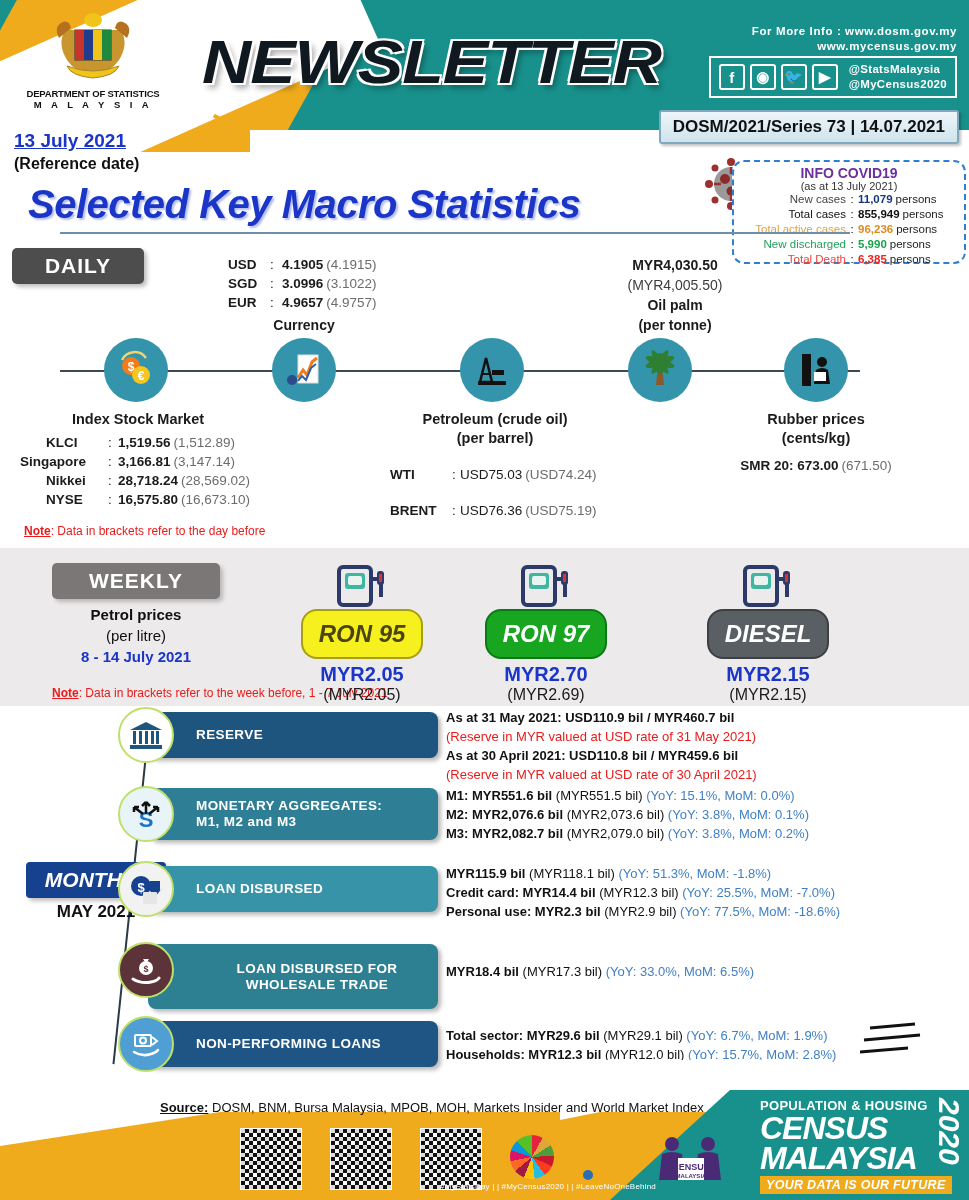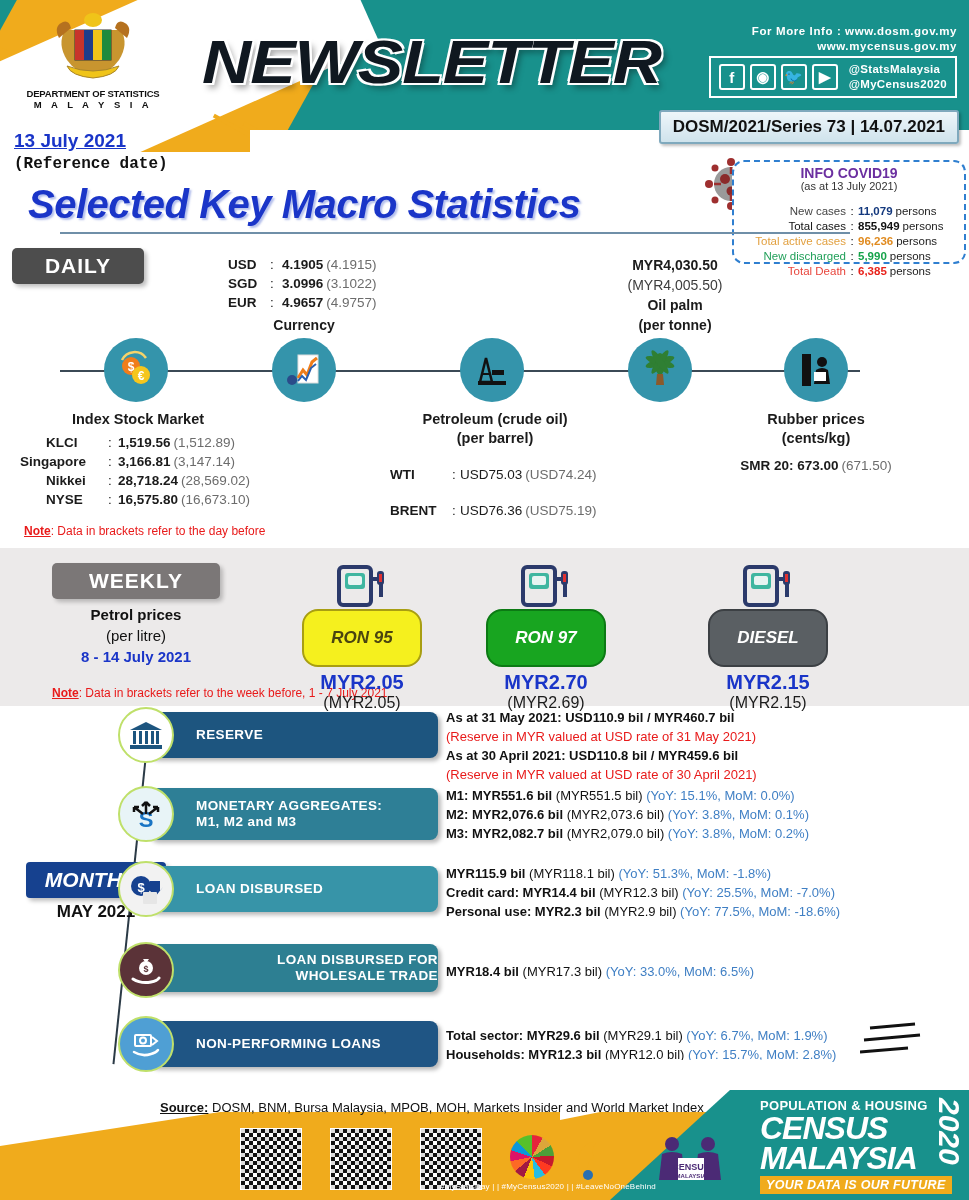--- a/index.html
+++ b/index.html
@@ -43,21 +43,21 @@
   .handles { color:#fff; font-size:11.5px; font-weight:bold; line-height:15px; margin-left:6px; letter-spacing:.3px; }
 
   .series-badge { position:absolute; right:10px; top:110px; z-index:9;
                   background:linear-gradient(#eef6fa,#cfe3ec); border:2px solid #7fa9bd;
                   border-radius:3px; padding:5px 12px; font-size:17px; font-weight:bold; color:#111;
                   box-shadow:2px 2px 3px rgba(0,0,0,.25); white-space:nowrap; }
 
   
   .refdate { position:absolute; left:14px; top:130px; z-index:10; font-size:19px; font-weight:bold;
              color:#1a35c8; text-decoration:underline; }
-  .refdate-sub { position:absolute; left:14px; top:155px; z-index:10; font-size:16px; font-weight:bold; color:#111;font-family:Liberation Mono, monospace; }
+  .refdate-sub { position:absolute; left:14px; top:155px; z-index:10; font-size:16px; font-weight:bold; color:#111; }
   .maintitle { position:absolute; left:28px; top:182px; z-index:10; font-size:40px; font-weight:bold;
                color:#1a35c8; font-style:italic; letter-spacing:-.5px;
                text-shadow:2px 2px 2px rgba(120,140,220,.55); }
   .title-rule { position:absolute; left:60px; top:232px; width:790px; height:2px; background:#6f8fa8; z-index:10;}
 
   
   .daily-badge { position:absolute; left:12px; top:248px; width:132px; height:36px; background:#4d4d4d;
                  border-radius:5px; color:#fff; font-size:21px; font-weight:bold; letter-spacing:1px;
                  display:flex; align-items:center; justify-content:center;
                  box-shadow:3px 3px 4px rgba(0,0,0,.25); }
@@ -130,22 +130,22 @@
                   display:flex; align-items:center; justify-content:center; box-shadow:3px 3px 4px rgba(0,0,0,.22); }
   .weekly-cap { position:absolute; left:52px; top:604px; width:168px; text-align:center;
                 font-size:15px; color:#111; line-height:21px; }
   .weekly-cap .b { font-weight:bold; }
   .weekly-cap .d { color:#1a35c8; font-weight:bold; }
   .note-weekly { left:52px; top:686px; }
 
   .fuel { position:absolute; top:563px; width:180px; text-align:center; }
   .f1 { left:272px; } .f2 { left:456px; } .f3 { left:678px; }
   .pump { font-size:40px; line-height:44px; color:#2b3a6b; }
-  .fuel-pill { display:inline-block; min-width:120px; padding:17px 16px; border-radius:16px;
-               font-size:17px; font-weight:bold; font-style:italic; margin-top:-8px;
+  .fuel-pill { display:inline-block; min-width:120px; padding:9px 16px; border-radius:16px;
+               font-size:24px; font-weight:bold; font-style:italic; margin-top:-8px;
                border:2px solid #333; position:relative; z-index:3; }
   .pill-y { background:#f5f01e; color:#4a4410; border-color:#a89e12; }
   .pill-g { background:#18a520; color:#fff; border-color:#0c7a14; }
   .pill-d { background:#5a5f63; color:#fff; border-color:#3c4044; }
   .fuel-p { font-size:20px; font-weight:bold; color:#1a35c8; margin-top:4px; }
   .fuel-prev { font-size:16px; color:#1b1b1b; }
 
   
   .monthly-badge { position:absolute; left:26px; top:862px; width:140px; height:36px; background:#16418f;
                    border-radius:4px; color:#fff; font-size:21px; font-weight:bold; font-style:italic;
@@ -275,21 +275,21 @@
           <line x1="30" y1="13" x2="30" y2="20"></line>
             <line x1="30" y1="47" x2="30" y2="40"></line>
           <line x1="13" y1="30" x2="20" y2="30"></line>
             <line x1="47" y1="30" x2="40" y2="30"></line>
         </g>
       </svg>
     </div>
     <div class="covid-box">
       <div class="covid-title">INFO COVID19</div>
       <div class="covid-sub">(as at 13 July 2021)</div>
-      <div style="margin-top:12px;">
+      <div style="margin-top:0;">
         <div class="cv-row">
           <div class="cv-l" style="color:#444">New cases</div>
           <div class="cv-c">:</div>
           <div class="cv-v" style="color:#13387d">11,079</div>
           <div class="cv-u">persons</div>
         </div>
         <div class="cv-row">
           <div class="cv-l" style="color:#111">Total cases</div>
           <div class="cv-c">:</div>
           <div class="cv-v" style="color:#111">855,949</div>
@@ -593,21 +593,21 @@
       <span class="prev">(MYR12.3 bil)</span>
       <span class="blue">(YoY: 25.5%, MoM: -7.0%)</span>
     </div>
     <div>
       <span class="b">Personal use: MYR2.3 bil</span>
       <span class="prev">(MYR2.9 bil)</span>
       <span class="blue">(YoY: 77.5%, MoM: -18.6%)</span>
     </div>
   </div>
 
-  <div class="mcap" style="top:944px; background:#2d7f92; height:48px; flex-direction:column; align-items:flex-end; justify-content:center;">
+  <div class="mcap" style="top:944px; background:#2d7f92; height:65px; flex-direction:column; align-items:center; justify-content:center;">
     <div>LOAN DISBURSED FOR</div>
     <div>WHOLESALE TRADE</div>
   </div>
   <div class="mico" style="top:942px; background:#5b3338;">
     <svg width="32" height="30" viewBox="0 0 32 30">
       <path d="M13 4 h6 l-2 3 h-2 z" fill="#fff"></path>
       <ellipse cx="16" cy="13" rx="7" ry="7" fill="#fff"></ellipse>
       <text x="16" y="17" font-size="9" font-weight="bold" fill="#5b3338" text-anchor="middle" font-family="Liberation Sans, sans-serif">$</text>
       <path d="M3 24 q8 5 18 3 q6 -1 8 -4" stroke="#fff" stroke-width="3" fill="none" stroke-linecap="round"></path>
     </svg>

